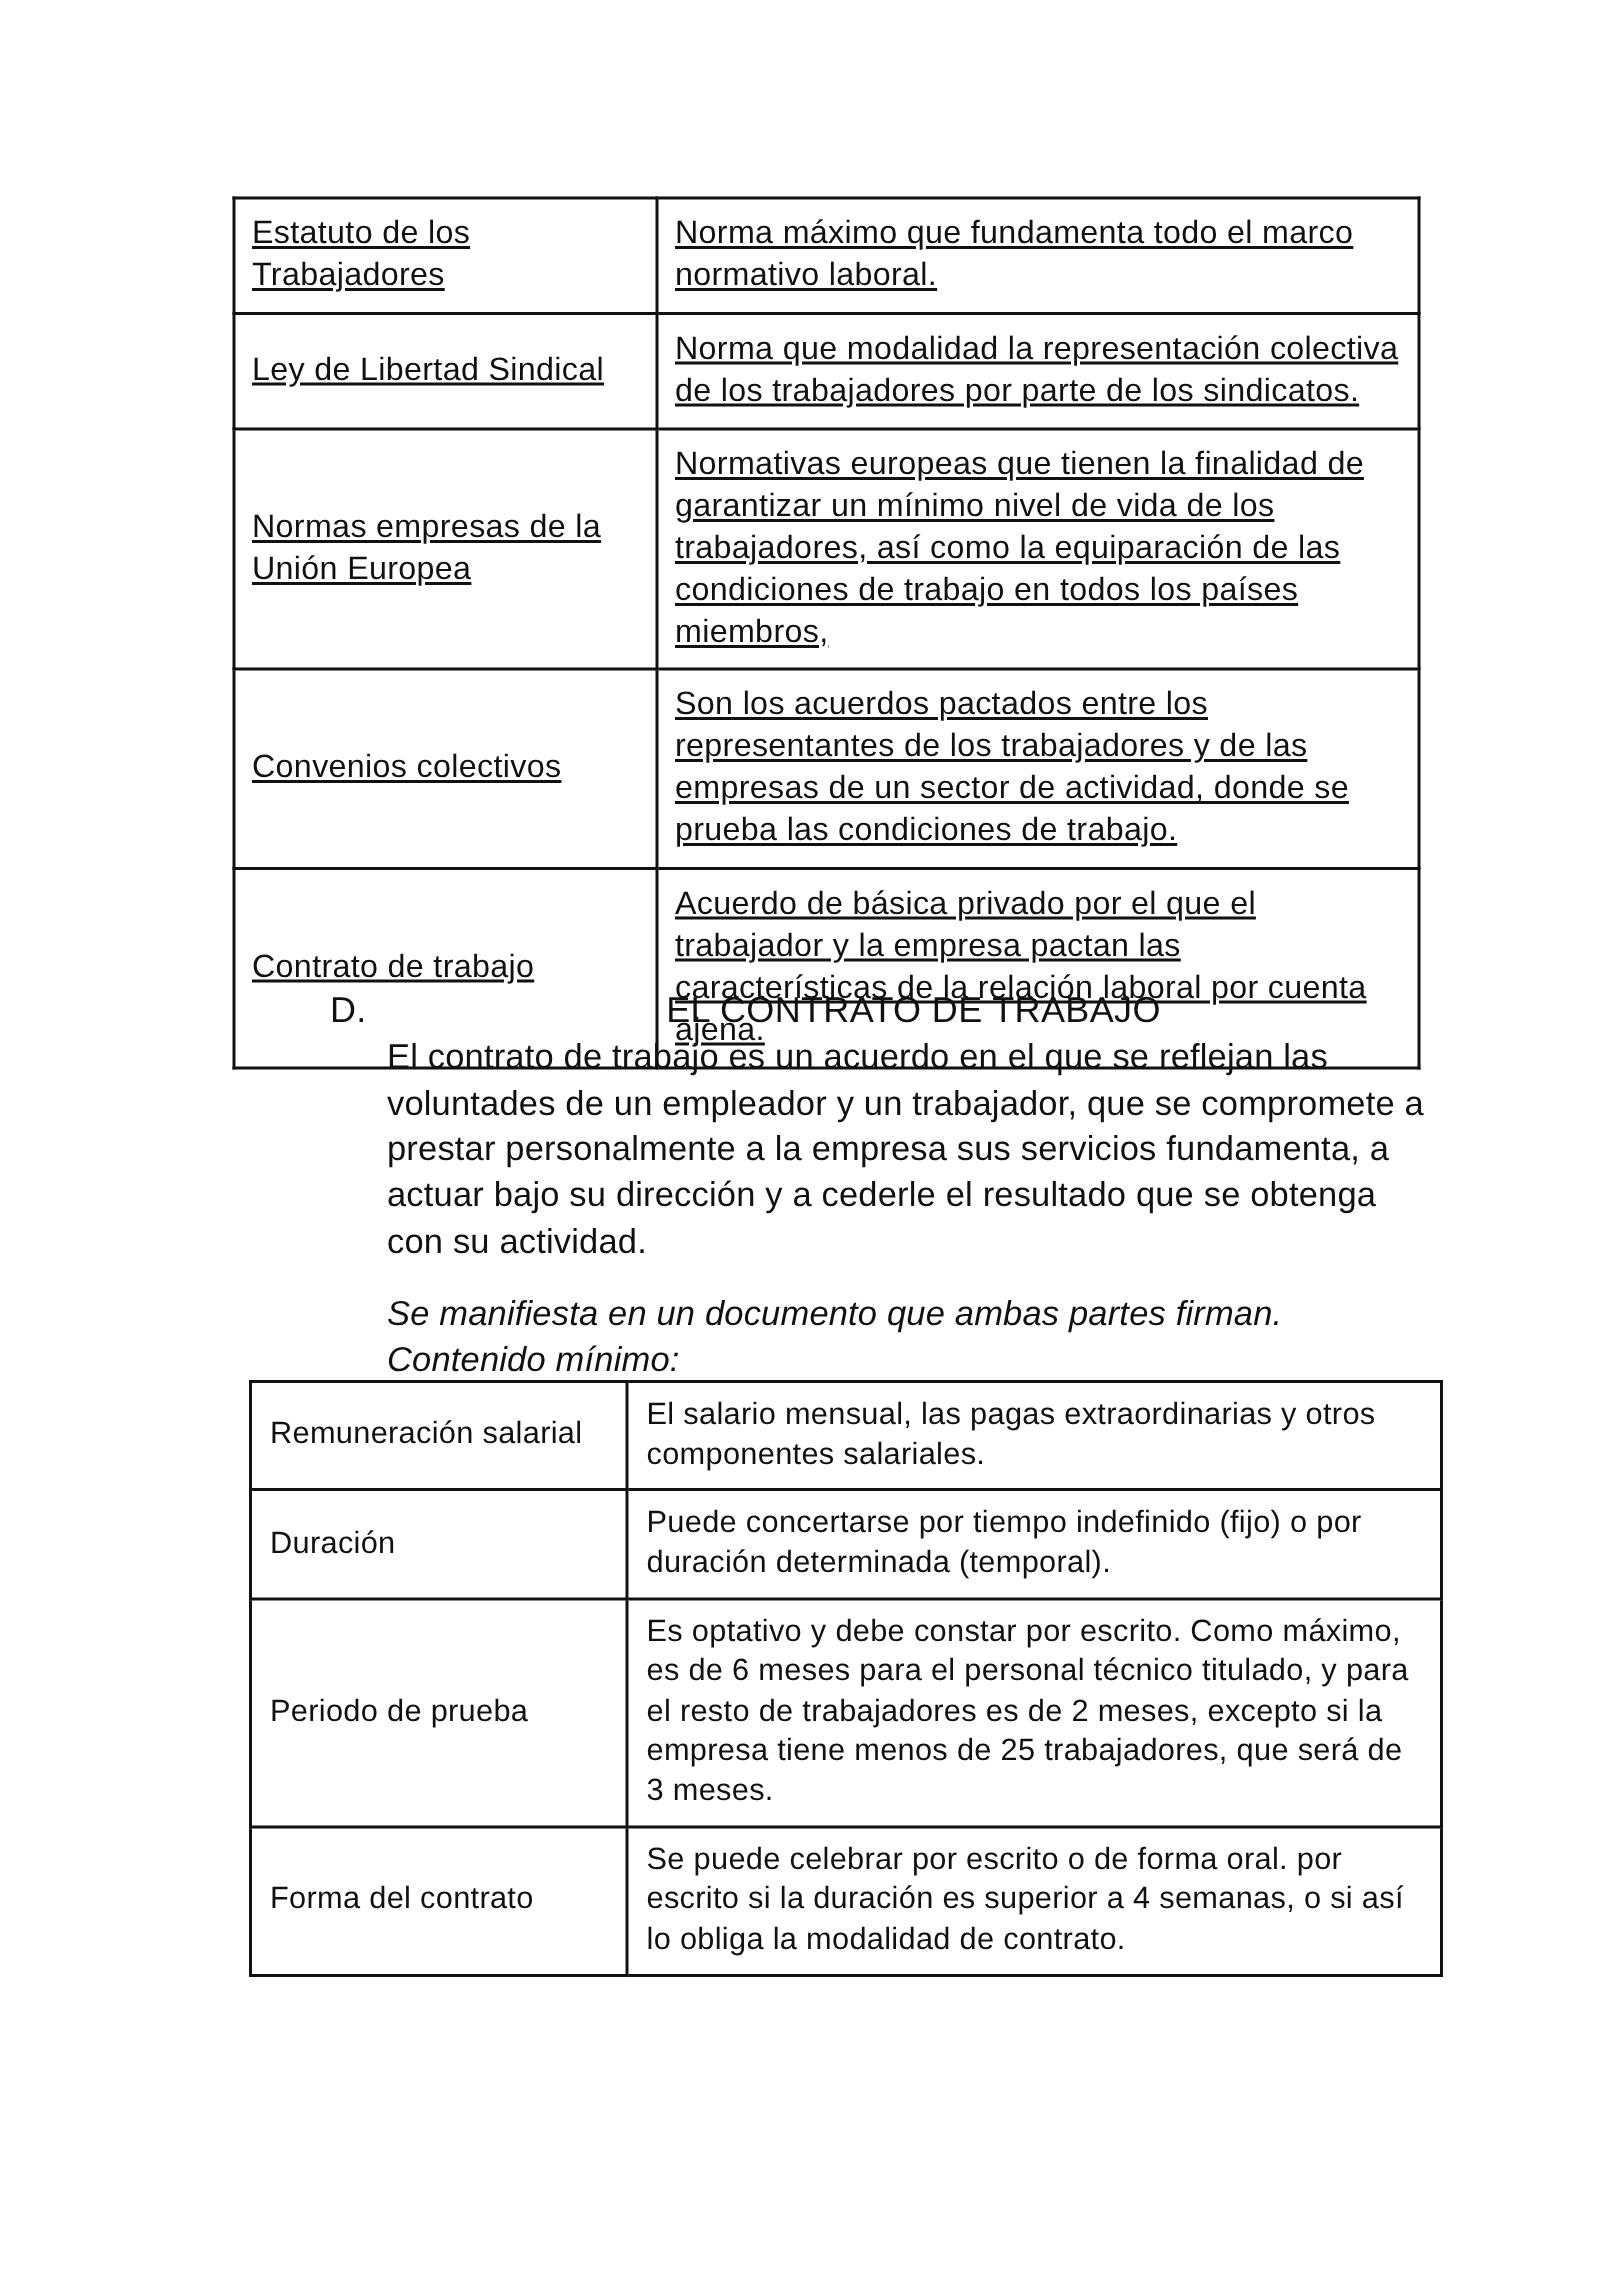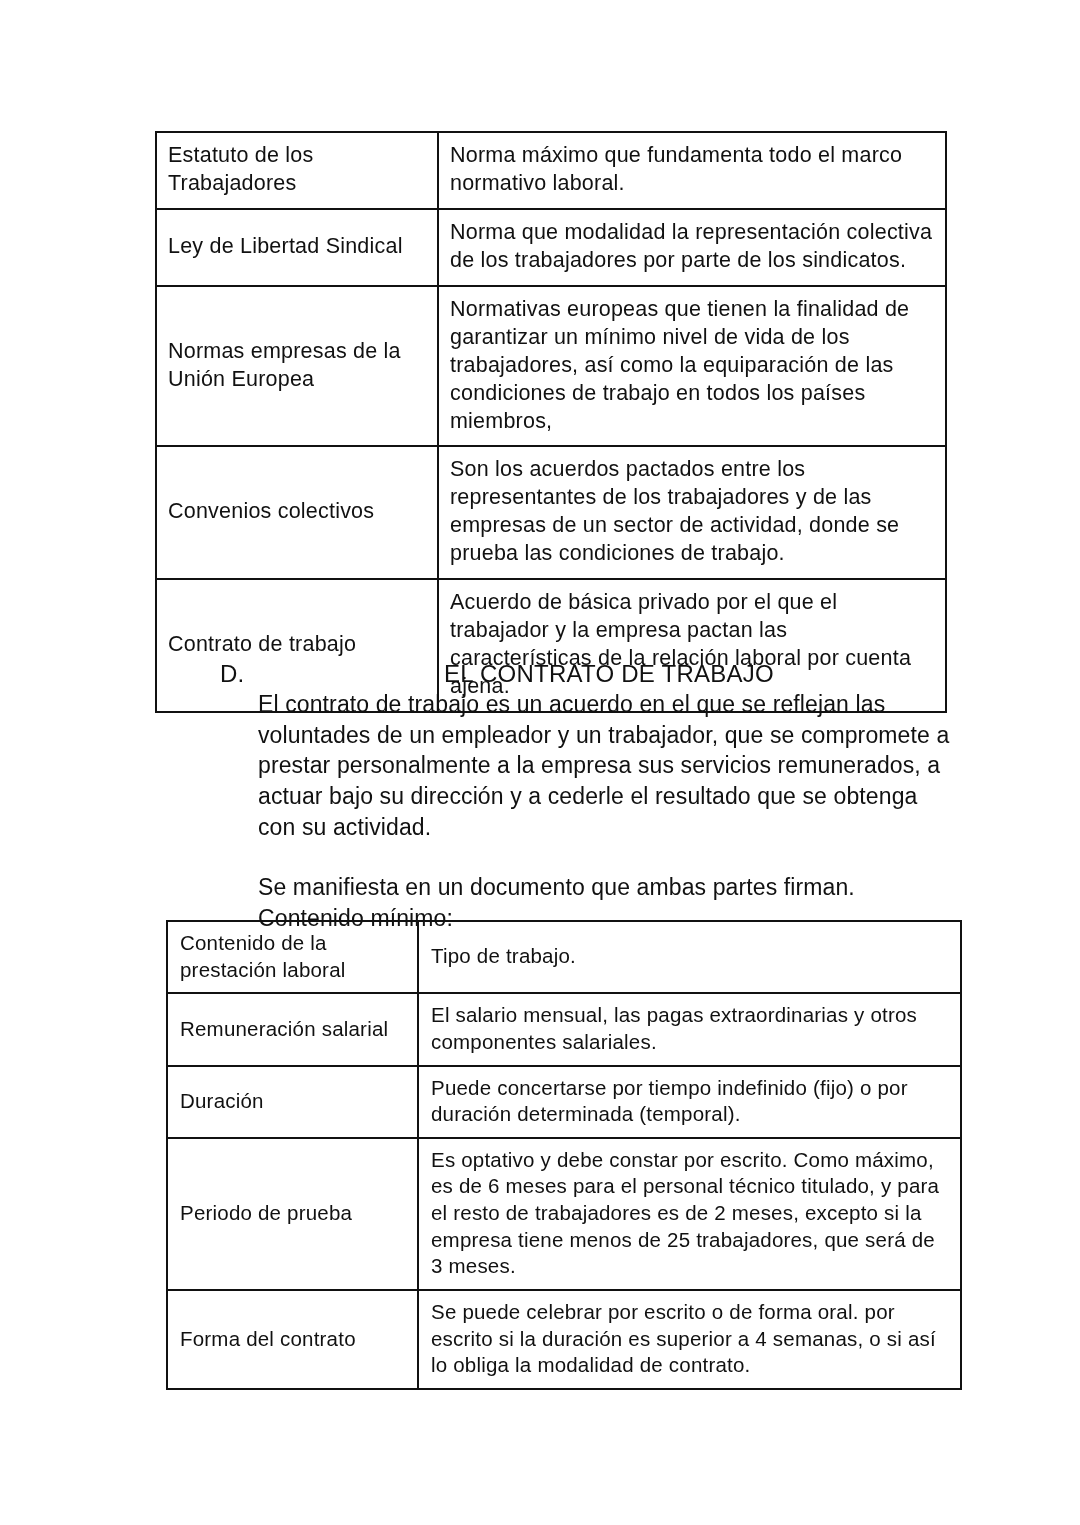--- a/index.html
+++ b/index.html
@@ -41,21 +41,21 @@
   }
 
   
   #table-legal-framework {
     left: 155px;
     top: 131px;
     width: 790px;
   }
   #table-legal-framework col.c1 { width: 282px; }
   #table-legal-framework col.c2 { width: 508px; }
-  #table-legal-framework td { height: 0; }
+  #table-legal-framework td { height: 0; text-decoration: underline; }
 
   
   #table-contract-contents {
     left: 166px;
     top: 920px;
     width: 794px;
   }
   #table-contract-contents col.c1 { width: 251px; }
   #table-contract-contents col.c2 { width: 543px; }
   #table-contract-contents td {
@@ -91,21 +91,22 @@
     margin-left: 38px;
     font-size: 23px;
     line-height: 1.33;
     letter-spacing: 0.005em;
     color: #111111;
   }
   .section-body p {
     margin: 0;
   }
   .section-body p.spaced {
-    margin-top: 30px;
+    margin-top: 18px;
+    font-style: italic;
   }
 </style>
 </head>
 <body>
 
 <div class="page">
 
   <table class="doc-table" id="table-legal-framework">
     <colgroup>
         <col class="c1">
@@ -134,35 +135,31 @@
       </tr>
     </tbody>
   </table>
 
   <div class="section-block">
     <div class="section-heading">
       <span class="marker">D.</span>
       <span class="title">EL CONTRATO DE TRABAJO</span>
     </div>
     <div class="section-body">
-      <p>El contrato de trabajo es un acuerdo en el que se reflejan las voluntades de un empleador y un trabajador, que se compromete a prestar personalmente a la empresa sus servicios remunerados, a actuar bajo su dirección y a cederle el resultado que se obtenga con su actividad.</p>
+      <p>El contrato de trabajo es un acuerdo en el que se reflejan las voluntades de un empleador y un trabajador, que se compromete a prestar personalmente a la empresa sus servicios fundamenta, a actuar bajo su dirección y a cederle el resultado que se obtenga con su actividad.</p>
       <p class="spaced">Se manifiesta en un documento que ambas partes firman. Contenido mínimo:</p>
     </div>
   </div>
 
   <table class="doc-table" id="table-contract-contents">
     <colgroup>
         <col class="c1">
         <col class="c2">
       </colgroup>
     <tbody>
-      <tr>
-        <td class="term">Contenido de la prestación laboral</td>
-        <td class="desc">Tipo de trabajo.</td>
-      </tr>
       <tr>
         <td class="term">Remuneración salarial</td>
         <td class="desc">El salario mensual, las pagas extraordinarias y otros componentes salariales.</td>
       </tr>
       <tr>
         <td class="term">Duración</td>
         <td class="desc">Puede concertarse por tiempo indefinido (fijo) o por duración determinada (temporal).</td>
       </tr>
       <tr>
         <td class="term">Periodo de prueba</td>

